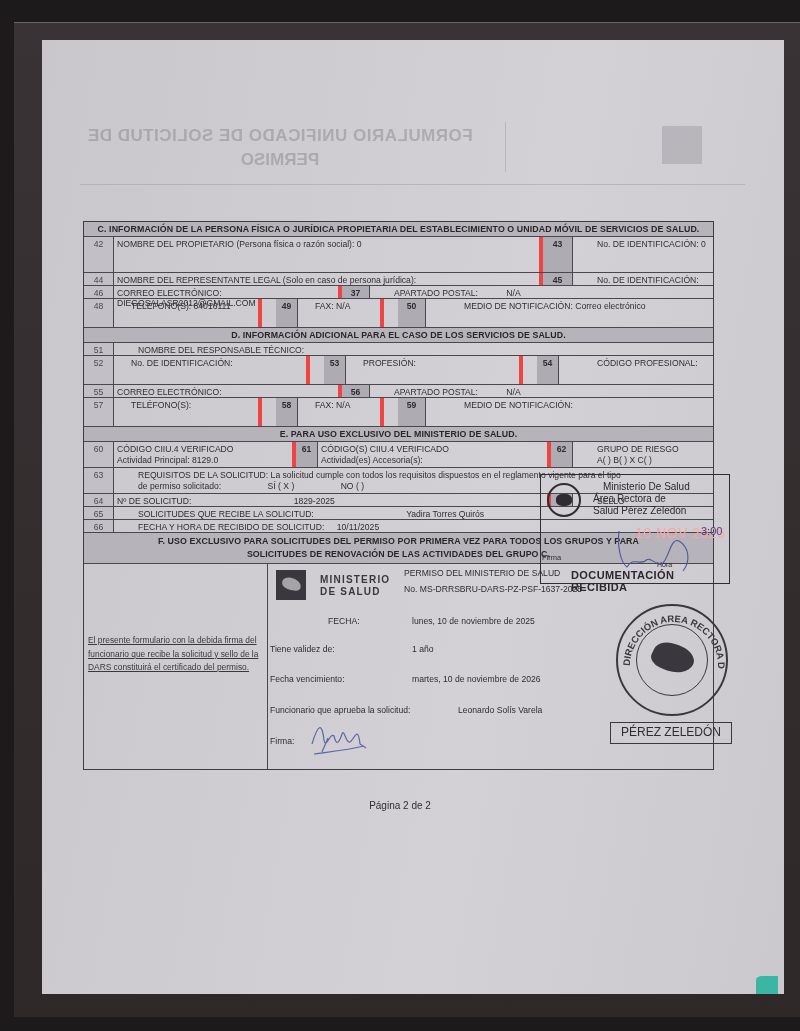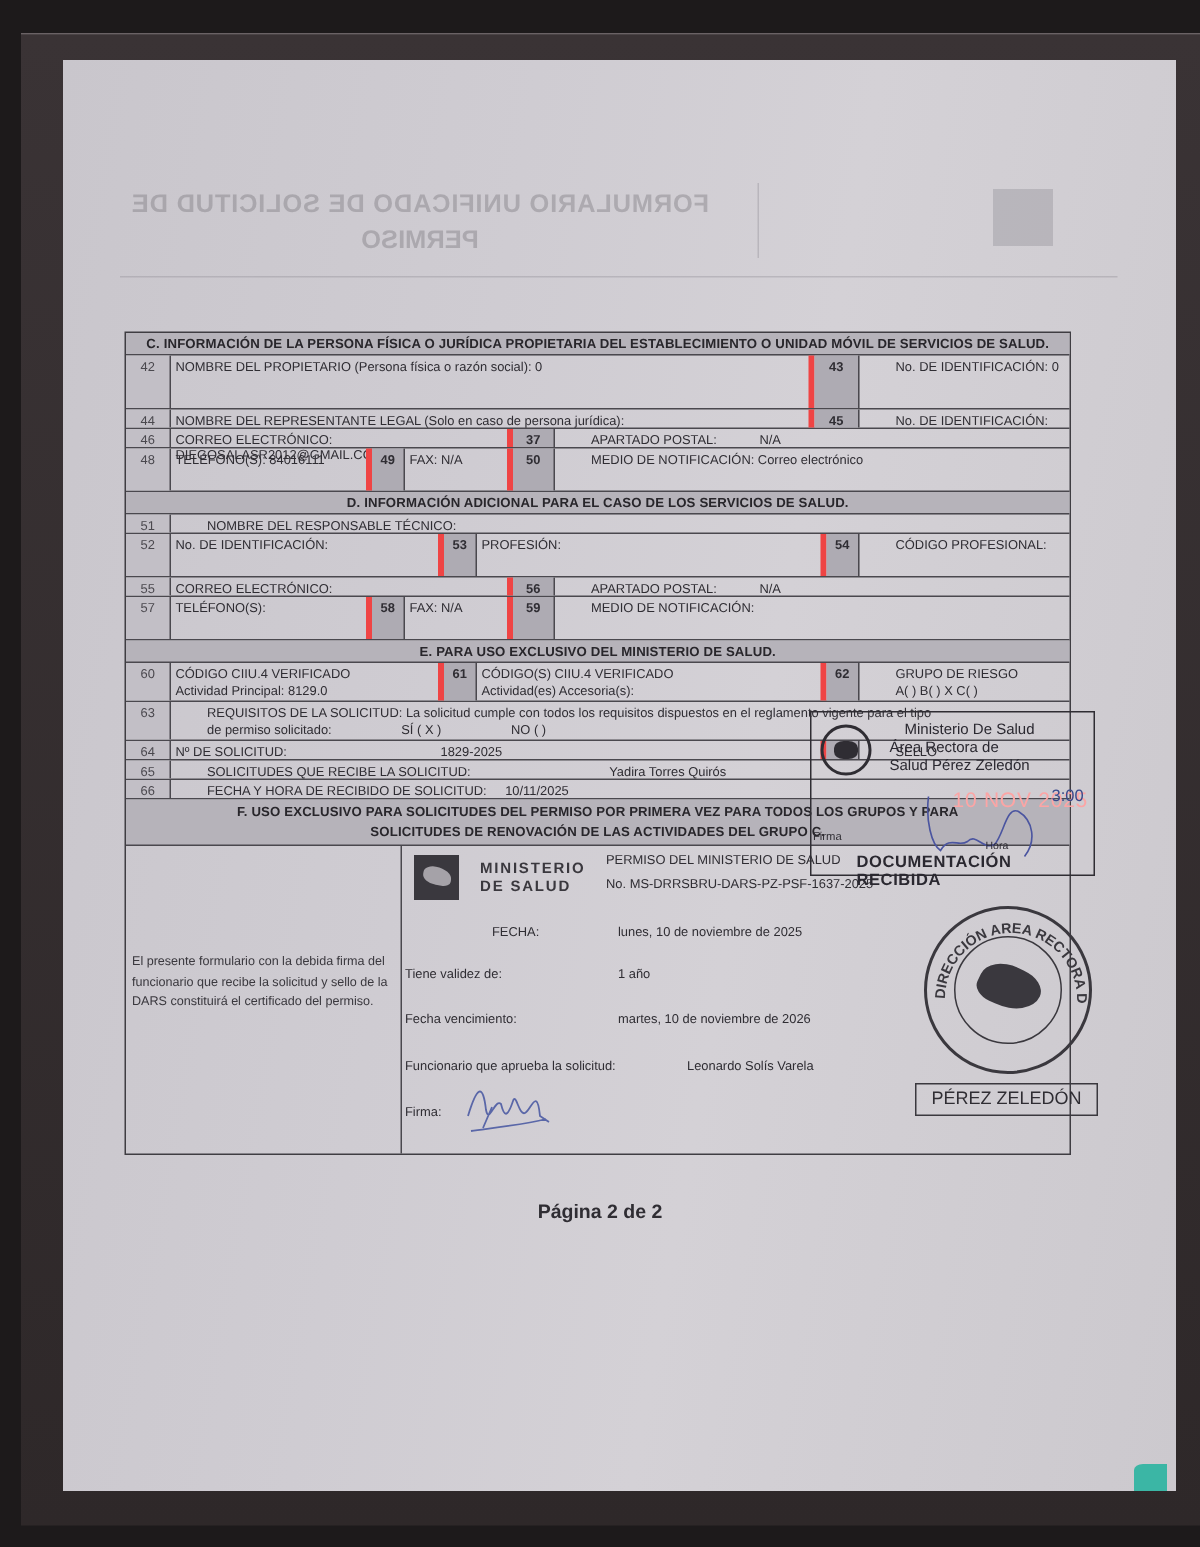--- a/index.html
+++ b/index.html
@@ -55,28 +55,28 @@
   .num {
     width: 30px; flex: 0 0 30px; text-align: center; padding-top: 2px;
     border-right: 1px solid #4a484e; background: #c2bfc6; color: #4a484e;
   }
   .num.dark { background: #aeabb3; font-weight: bold; color: #2f2d33; }
   .cell { padding: 2px 3px; border-right: 4px solid #ef4444; }
   .cell:last-child { border-right: none; padding-left: 24px; }
   .grow { flex: 1; }
 
   .tall { height: 36px; }
-  .mid  { height: 29px; }
+  .mid  { height: 29px; gap: 14px; }
   .short { height: 13px; }
 
   
   .f-body { display: flex; height: 205px; }
   .f-left {
     width: 184px; flex: 0 0 184px; border-right: 1px solid #4a484e;
-    padding: 70px 0 0 4px; font-size: 8.4px; line-height: 13.5px; color: #3a383e;
+    padding: 70px 0 0 4px; font-size: 8.4px; line-height: 13.5px; color: #3a383e; text-decoration: underline;
   }
   .f-right { position: relative; flex: 1; }
   .ms-logo {
     position: absolute; left: 8px; top: 6px; width: 30px; height: 30px; background: #3a383e;
   }
   .ms-logo .map {
     position: absolute; left: 6px; top: 8px; width: 19px; height: 12px;
     background: #a5a2a8; border-radius: 40% 60% 30% 50%; transform: rotate(10deg);
   }
   .ms-name {
@@ -103,21 +103,21 @@
   .seal-ring-text {
     position: absolute; left: 0; top: 0; width: 112px; height: 112px;
   }
   .pz-box {
     position: absolute; left: 342px; top: 158px; width: 122px; height: 22px;
     border: 1.5px solid #3a383e; text-align: center; font-size: 12px;
     line-height: 19px; color: #2f2d33; font-weight: 500;
   }
   .page-num {
     position: absolute; left: 0; top: 800px; width: 800px; text-align: center;
-    font-size: 13px; font-weight: bold; color: #2f2d33;
+    font-size: 10px; font-weight: normal; color: #2f2d33;
   }
 
   
   .stamp {
     position: absolute; left: 540px; top: 474px; width: 190px; height: 110px;
     border: 1.5px solid #2f2d33; color: #2a2830;
   }
   .stamp .emb {
     position: absolute; left: 6px; top: 8px; width: 34px; height: 34px;
     border: 2px solid #2f2d33; border-radius: 50%;

